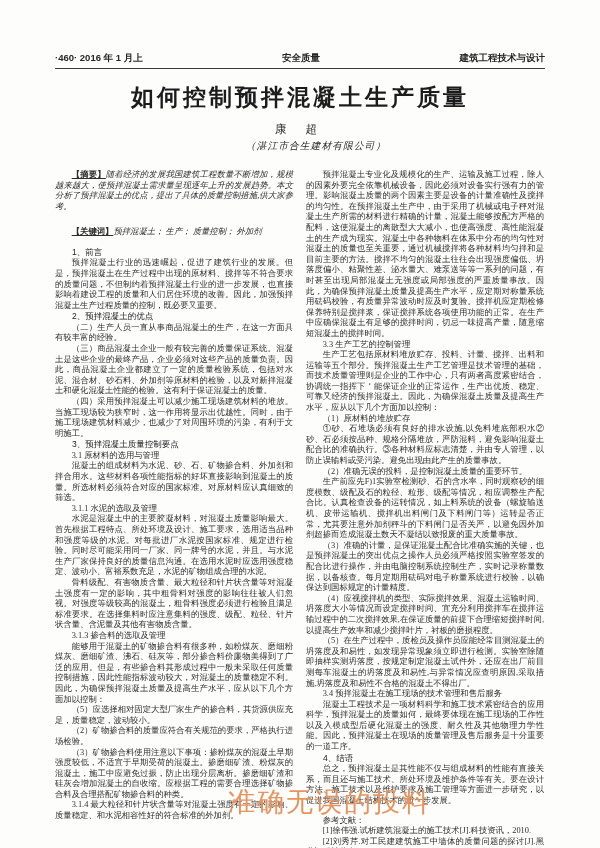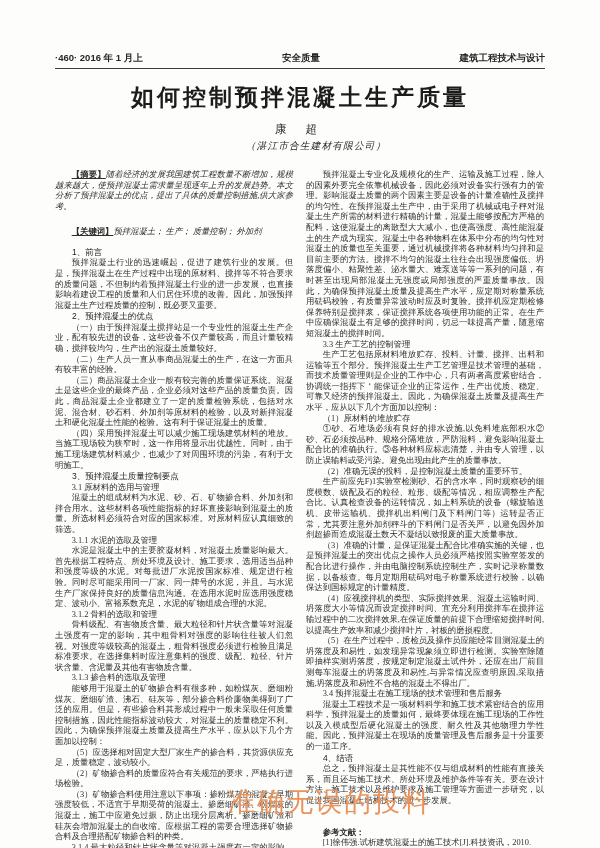--- a/index.html
+++ b/index.html
@@ -53,21 +53,21 @@
   .blk.lead b,.blk.kw b{font-style:normal;font-weight:bold;text-decoration:underline;}
   .blk.lead span,.blk.kw span{font-style:italic;}
   .blk.kw{text-indent:2em;margin-top:15px;}
   .blk.h{
     font-weight:normal;text-indent:2em;color:#222;
     font-family:"Liberation Sans","DejaVu Sans",sans-serif;
     font-size:8.5px;line-height:1.35;
   }
   .blk.sub{text-indent:2em;}
   .blk.gap{height:9px;}
-  .blk.refhead{font-weight:bold;text-indent:2em;margin-top:12px;}
+  .blk.refhead{font-weight:normal;text-indent:2em;}
   
   .watermark{
     position:absolute;top:784px;left:228px;
     font-size:27px;letter-spacing:2px;color:#e8935c;
     font-family:"Liberation Sans","DejaVu Sans",sans-serif;
     font-weight:normal;white-space:nowrap;
   }
 </style>
 </head>
 <body>
@@ -86,30 +86,28 @@
   <div class="article-affiliation">（湛江市合生建材有限公司）</div>
 
   <div class="columns">
     <div class="col" id="col-left">
         <p class="blk lead"><b>【摘要】</b><span>随着经济的发展我国建筑工程数量不断增加，规模越来越大，使预拌混凝土需求量呈现逐年上升的发展趋势。本文分析了预拌混凝土的优点，提出了具体的质量控制措施,供大家参考。</span></p>
         <p class="blk kw"><b>【关键词】</b><span>预拌混凝土； 生产； 质量控制； 外加剂</span></p>
         <div class="blk gap"></div>
         <p class="blk h">1、前言</p>
         <p class="blk p">预拌混凝土行业的迅速崛起，促进了建筑行业的发展。但是，预拌混凝土在生产过程中出现的原材料、搅拌等不符合要求的质量问题，不但制约着预拌混凝土行业的进一步发展，也直接影响着建设工程的质量和人们居住环境的改善。因此，加强预拌混凝土生产过程质量的控制，既必要又重要。</p>
         <p class="blk h">2、预拌混凝土的优点</p>
-        <p class="blk p">（一）由于预拌混凝土搅拌站是一个专业性的混凝土生产企业，配有较先进的设备，这些设备不仅产量较高，而且计量较精确，搅拌较均匀，生产出的混凝土质量较好。</p>
         <p class="blk p">（二）生产人员一直从事商品混凝土的生产，在这一方面具有较丰富的经验。</p>
         <p class="blk p">（三）商品混凝土企业一般有较完善的质量保证系统。混凝土是这些企业的最终产品，企业必须对这些产品的质量负责。因此，商品混凝土企业都建立了一定的质量检验系统，包括对水泥、混合材、砂石料、外加剂等原材料的检验，以及对新拌混凝土和硬化混凝土性能的检验。这有利于保证混凝土的质量。</p>
         <p class="blk p">（四）采用预拌混凝土可以减少施工现场建筑材料的堆放。当施工现场较为狭窄时，这一作用将显示出优越性。同时，由于施工现场建筑材料减少，也减少了对周围环境的污染，有利于文明施工。</p>
         <p class="blk h">3、预拌混凝土质量控制要点</p>
         <p class="blk sub">3.1 原材料的选用与管理</p>
         <p class="blk p">混凝土的组成材料为水泥、砂、石、矿物掺合料、外加剂和拌合用水。这些材料各项性能指标的好坏直接影响到混凝土的质量。所选材料必须符合对应的国家标准。对原材料应认真细致的筛选。</p>
         <p class="blk sub">3.1.1 水泥的选取及管理</p>
         <p class="blk p">水泥是混凝土中的主要胶凝材料，对混凝土质量影响最大。首先根据工程特点、所处环境及设计、施工要求，选用适当品种和强度等级的水泥。对每批进厂水泥按国家标准、规定进行检验。同时尽可能采用同一厂家、同一牌号的水泥，并且。与水泥生产厂家保持良好的质量信息沟通。在选用水泥时应选用强度稳定、波动小、富裕系数充足，水泥的矿物组成合理的水泥。</p>
-        <p class="blk sub">3.1.2 骨料的选取和管理</p>
         <p class="blk p">骨料级配、有害物质含量、最大粒径和针片状含量等对混凝土强度有一定的影响，其中粗骨料对强度的影响往往被人们忽视。对强度等级较高的混凝土，粗骨料强度必须进行检验且满足标准要求。在选择集料时应注意集料的强度、级配、粒径、针片状含量、含泥量及其他有害物质含量。</p>
         <p class="blk sub">3.1.3 掺合料的选取及管理</p>
         <p class="blk p">能够用于混凝土的矿物掺合料有很多种，如粉煤灰、磨细粉煤灰、磨细矿渣、沸石、硅灰等，部分掺合料价廉物美得到了广泛的应用。但是，有些掺合料其形成过程中一般未采取任何质量控制措施，因此性能指标波动较大，对混凝土的质量稳定不利。因此，为确保预拌混凝土质量及提高生产水平，应从以下几个方面加以控制：</p>
         <p class="blk p">（5）应选择相对固定大型厂家生产的掺合料，其货源供应充足，质量稳定，波动较小。</p>
         <p class="blk p">（2）矿物掺合料的质量应符合有关规范的要求，严格执行进场检验。</p>
         <p class="blk p">（3）矿物掺合料使用注意以下事项：掺粉煤灰的混凝土早期强度较低，不适宜于早期受荷的混凝土。掺磨细矿渣、粉煤灰的混凝土，施工中应避免过振，防止出现分层离析。掺磨细矿渣和硅灰会增加混凝土的自收缩。应根据工程的需要合理选择矿物掺合料及合理搭配矿物掺合料的种类。</p>
         <p class="blk p">3.1.4 最大粒径和针片状含量等对混凝土强度有一定的影响、质量稳定、和水泥相容性好的符合标准的外加剂。</p>
       </div>
     <div class="col" id="col-right">
         <p class="blk p">预拌混凝土专业化及规模化的生产、运输及施工过程，除人的因素外要完全依靠机械设备，因此必须对设备实行强有力的管理。影响混凝土质量的两个因素主要是设备的计量准确性及搅拌的均匀性。在预拌混凝土生产中，由于采用了机械或电子秤对混凝土生产所需的材料进行精确的计量，混凝土能够按配方严格的配料，这使混凝土的离散型大大减小，也使高强度、高性能混凝土的生产成为现实。混凝土中各种物料在体系中分布的均匀性对混凝土的质量也至关重要，通过机械搅拌将各种材料均匀拌和是目前主要的方法。搅拌不均匀的混凝土往往会出现强度偏低、坍落度偏小、粘聚性差、泌水量大、难泵送等等一系列的问题，有时甚至出现局部混凝土无强度或局部强度的严重质量事故。因此，为确保预拌混凝土质量及提高生产水平，应定期对称量系统用砝码校验，有质量异常波动时应及时复验。搅拌机应定期检修保养特别是搅拌浆，保证搅拌系统各项使用功能的正常。在生产中应确保混凝土有足够的搅拌时间，切忌一味提高产量，随意缩短混凝土的搅拌时间。</p>

